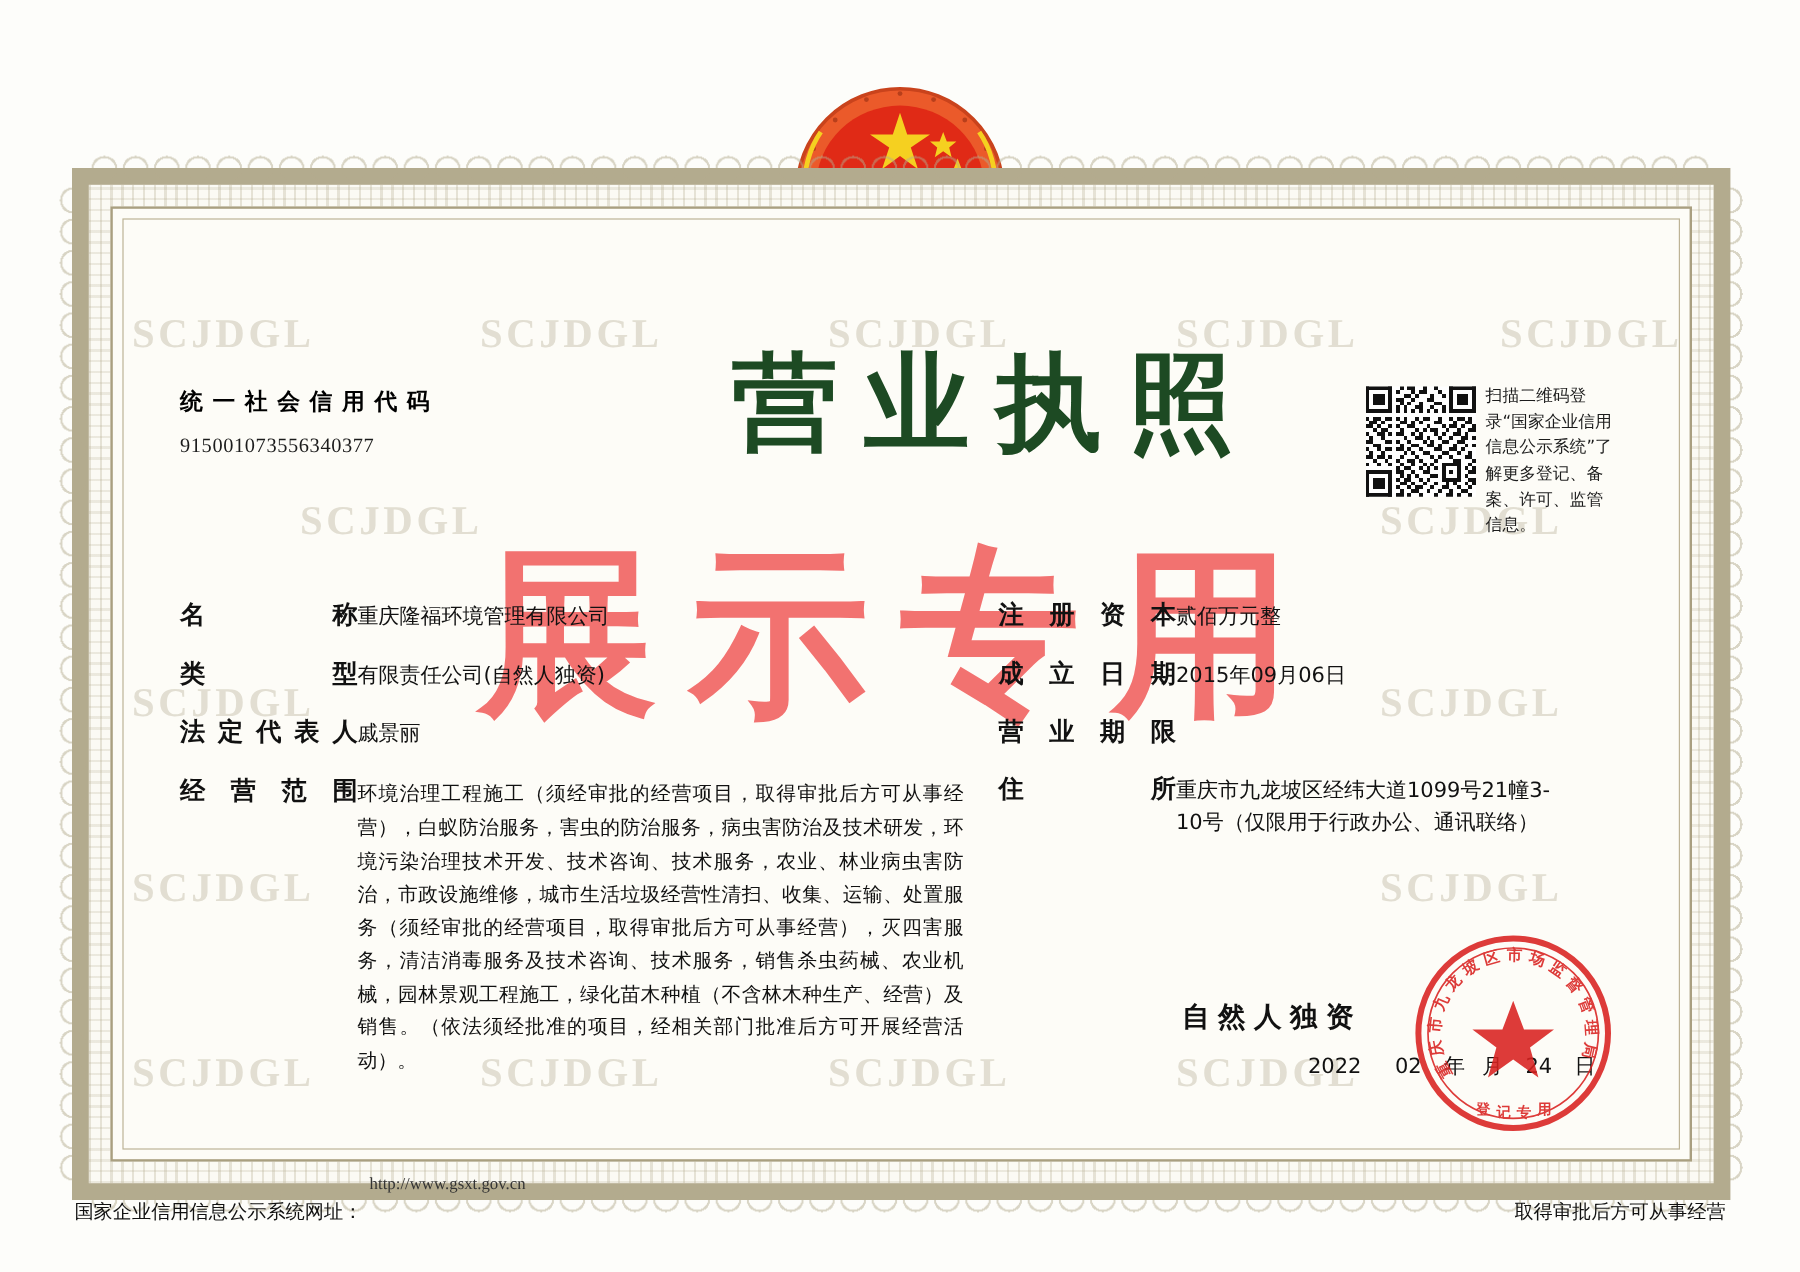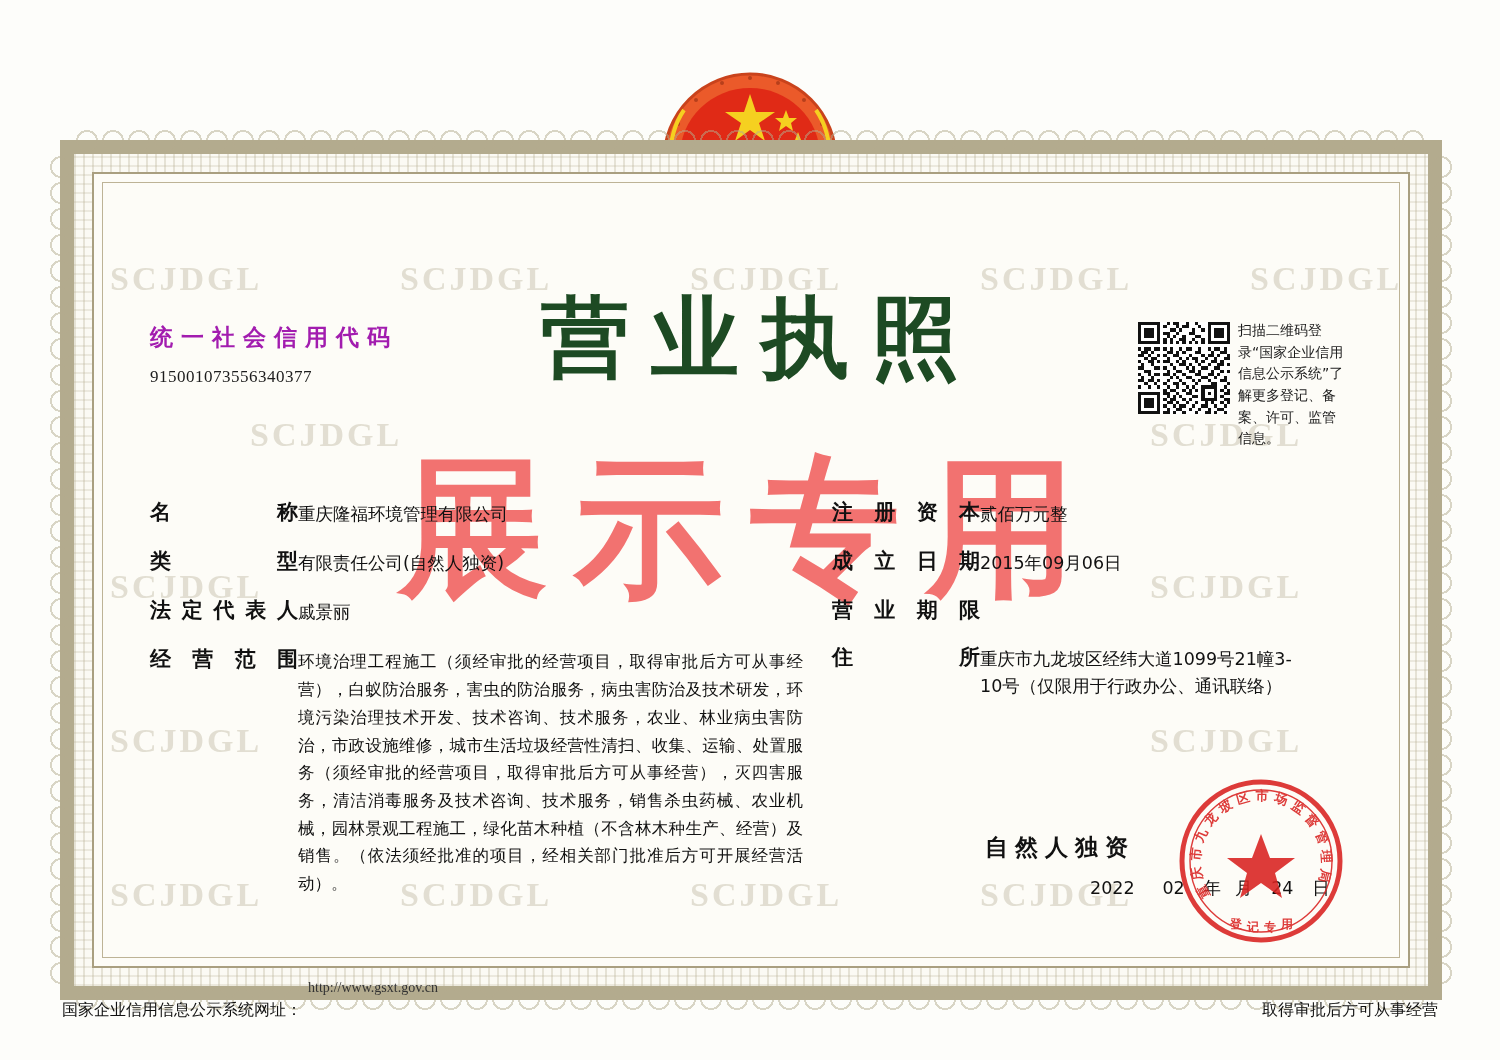--- a/index.html
+++ b/index.html
@@ -73,31 +73,31 @@
   .emblem{
     position:absolute;left:646px;top:52px;width:208px;height:232px;
   }
   .emblem svg{display:block;}
 
   
   .uscc{
     position:absolute;left:150px;top:322px;width:330px;
   }
   .uscc-label{
-    font-size:23px;color:#a21caf;letter-spacing:8px;font-weight:600;
+    font-size:19px;color:#000000;letter-spacing:8px;font-weight:600;
     font-family:"DejaVu Sans","Liberation Sans",sans-serif;
   }
   .uscc-code{
     margin-top:14px;font-size:17px;color:#1c1c1c;letter-spacing:.5px;
     font-family:"Liberation Serif","DejaVu Serif",serif;
   }
   .title{
-    position:absolute;left:450px;top:290px;width:600px;text-align:center;
+    position:absolute;left:450px;top:290px;width:600px;text-align:right;
     font-size:88px;font-weight:700;color:#1d4a23;letter-spacing:22px;
-    font-family:Liberation Sans, sans-serif;
+    font-family:Liberation Serif, serif;
     text-indent:22px;
     line-height:1.1;
   }
   
   .qr-wrap{position:absolute;left:1138px;top:322px;}
   .qr{width:92px;height:92px;display:block;image-rendering:pixelated;}
   .qr-note{
     position:absolute;left:1238px;top:320px;width:108px;
     font-size:14px;line-height:1.55;color:#1c1c1c;
     font-family:"DejaVu Sans","Liberation Sans",sans-serif;

